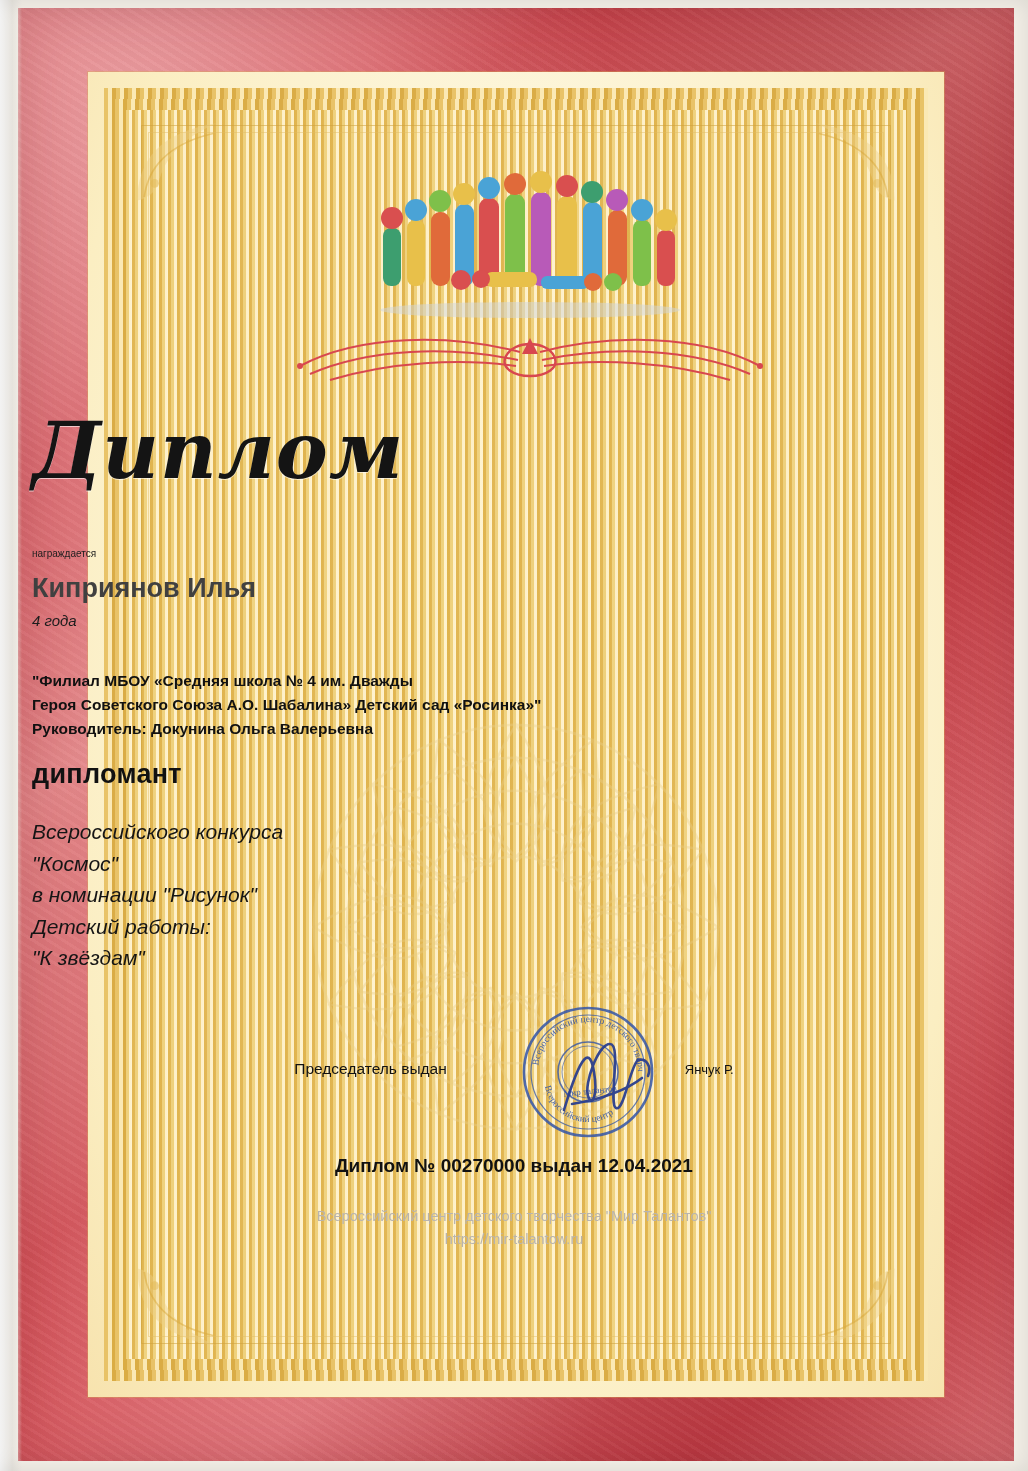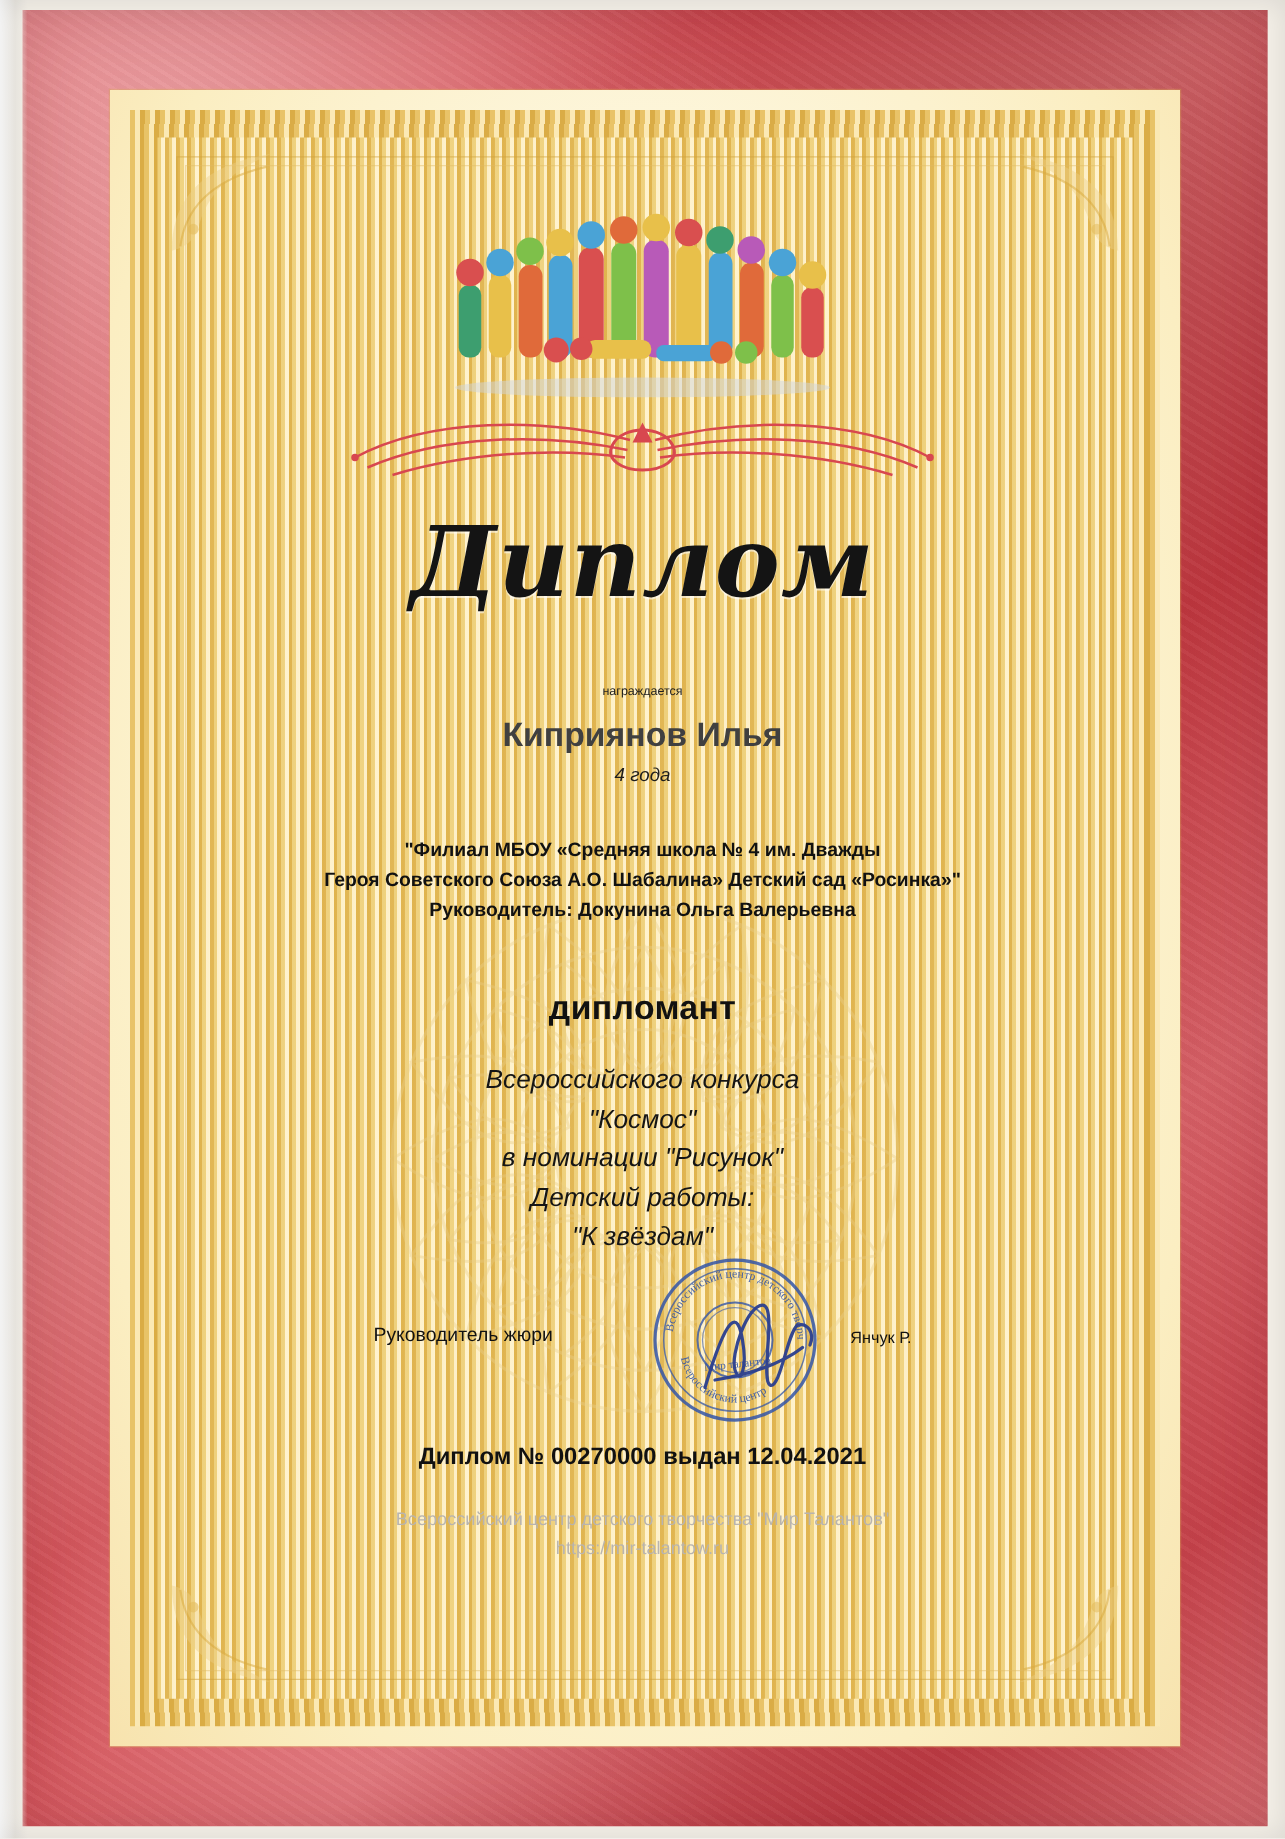--- a/index.html
+++ b/index.html
@@ -110,22 +110,22 @@
     width: 470px; height: 470px;
     opacity: .38;
     pointer-events: none;
   }
 
   
   .content {
     position: absolute;
     left: 0; right: 0;
     top: 0;
-    text-align: center;
     color: #1a1a1a;
+    padding-left: 32px;
   }
 
   .kids { margin: 0 auto; display:block; }
 
   .flourish { margin: 6px auto 0; display:block; }
 
   .title {
     font-family: "DejaVu Serif", "Liberation Serif", serif;
     font-style: italic;
     font-weight: 700;
@@ -160,21 +160,21 @@
     font-weight: 700;
     color: #111;
     margin-top: 40px;
     line-height: 1.55;
   }
 
   .prize {
     font-size: 27px;
     font-weight: 700;
     color: #111;
-    margin-top: 50px;
+    margin-top: 18px;
     letter-spacing: .3px;
   }
 
   .contest {
     font-size: 21px;
     color: #151515;
     margin-top: 26px;
     line-height: 1.5;
     font-style: italic;
   }
@@ -372,21 +372,21 @@
     <div class="contest">
       <div>Всероссийского конкурса</div>
       <div>"Космос"</div>
       <div>в номинации "Рисунок"</div>
       <div>Детский работы:</div>
       <div>"К звёздам"</div>
     </div>
   </div>
 
   <div class="sign-row">
-    <span class="sign-label">Руководитель жюри</span>
+    <span class="sign-label">Председатель выдан</span>
     <span class="sign-line"></span>
     <span class="sign-name">Янчук Р.</span>
   </div>
 
   <svg class="stamp" viewBox="0 0 180 160">
     <g transform="translate(76,72)">
       <circle r="64" fill="none" stroke="#3355a8" stroke-width="2.6" opacity=".85"></circle>
       <circle r="57" fill="none" stroke="#3355a8" stroke-width="1.2" opacity=".75"></circle>
       <circle r="30" fill="none" stroke="#3355a8" stroke-width="1.6" opacity=".8"></circle>
       <circle r="26" fill="none" stroke="#3355a8" stroke-width="1" opacity=".6"></circle>

